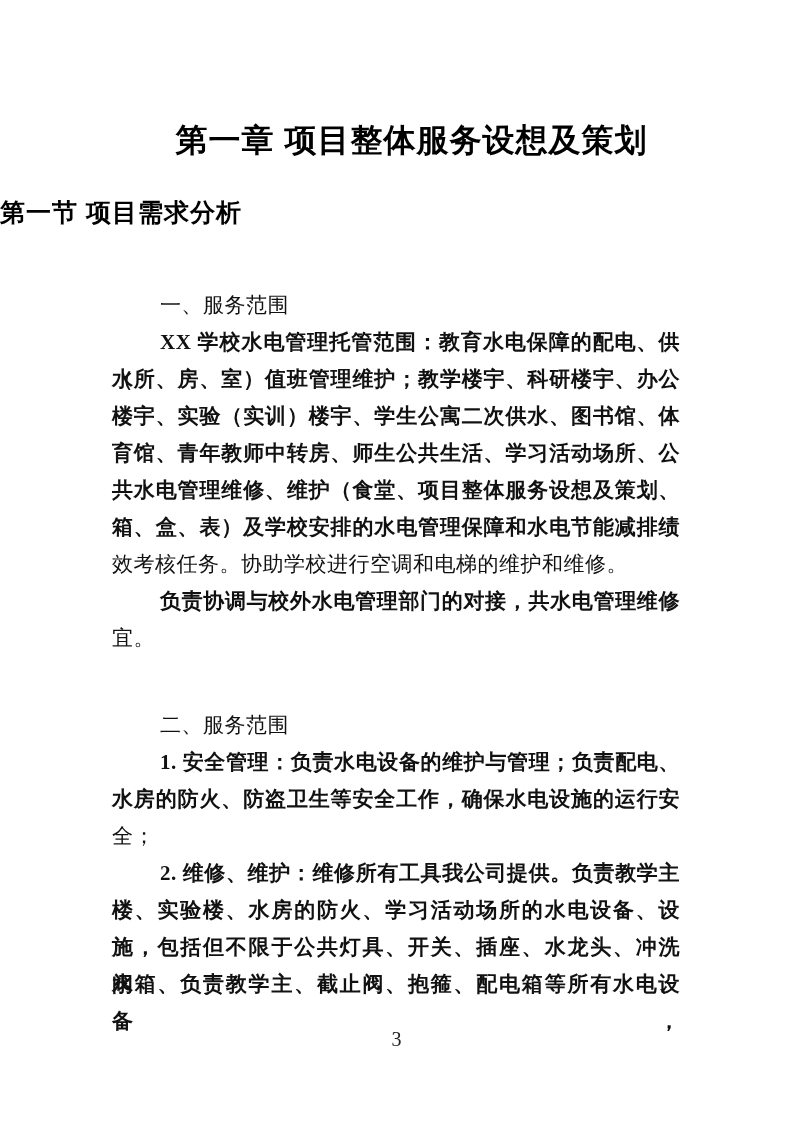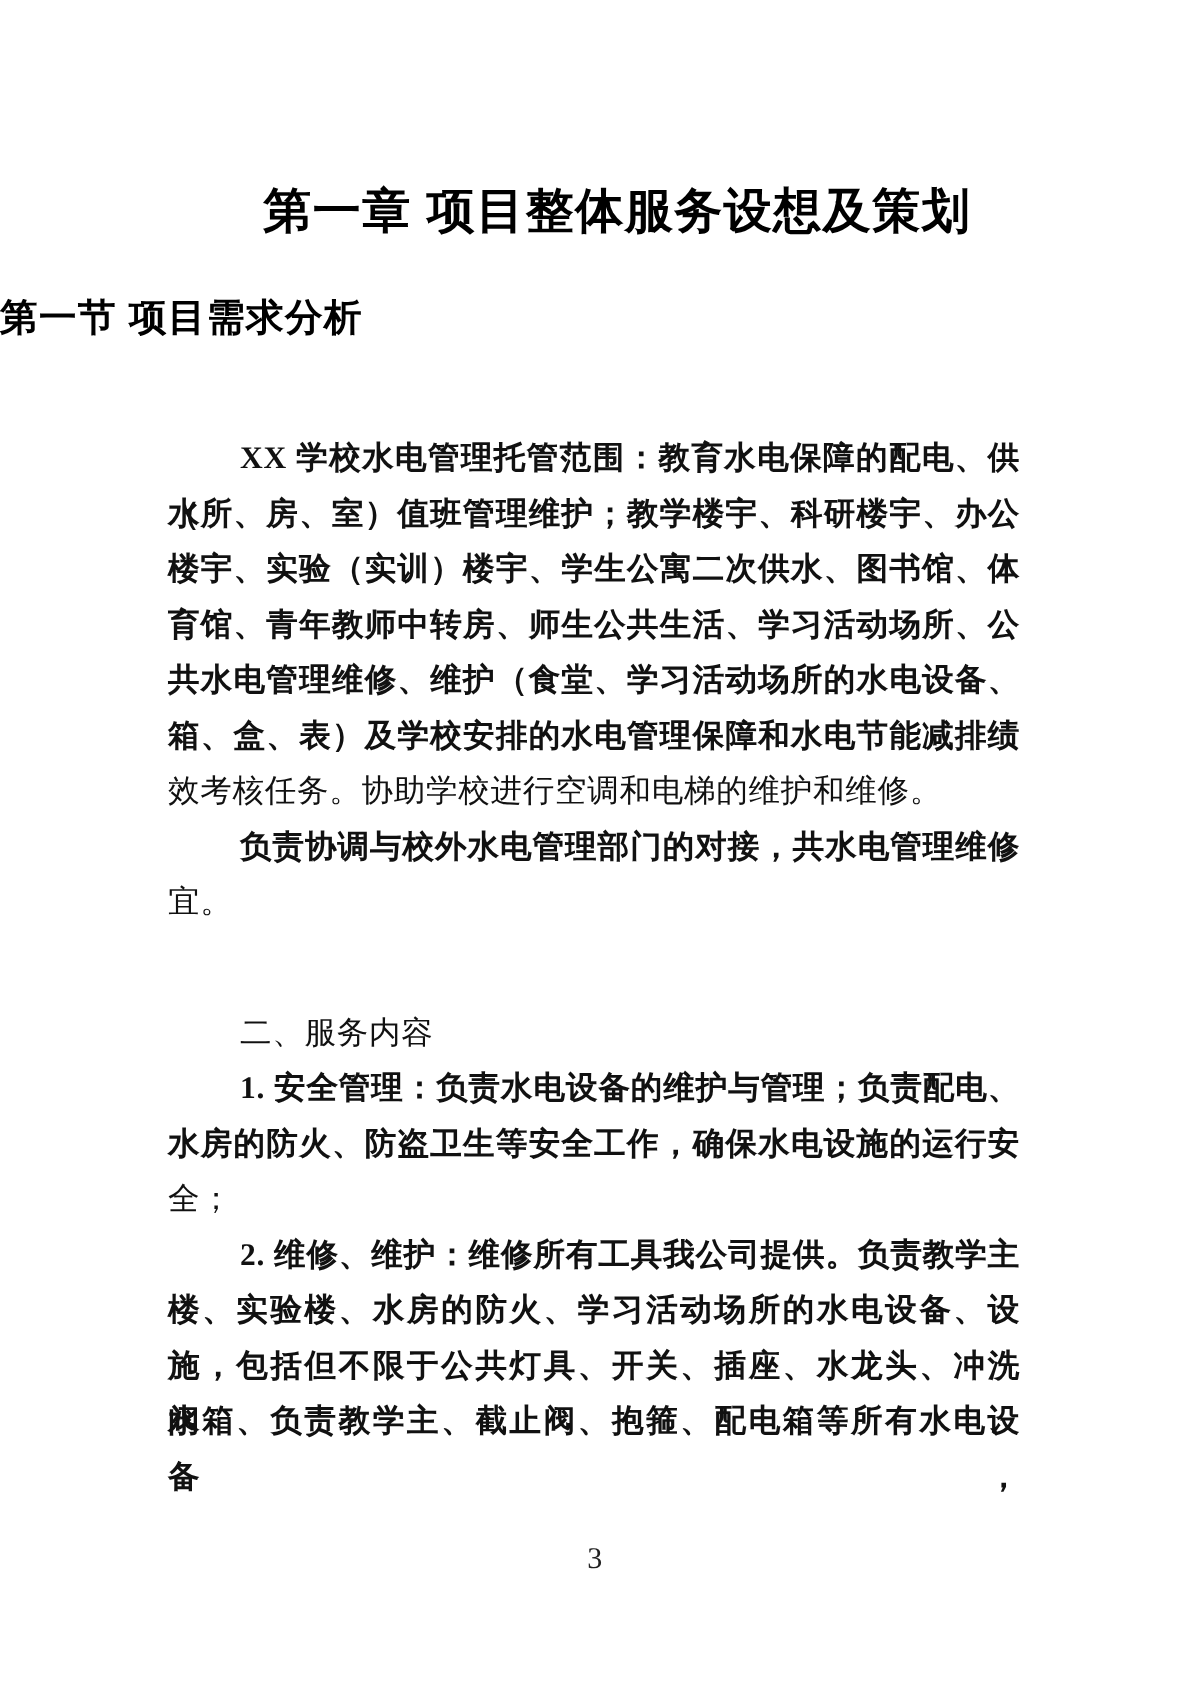--- a/index.html
+++ b/index.html
@@ -85,31 +85,32 @@
 </head>
 <body>
 
 <div class="page">
 
   <h1 class="chapter-title">第一章 项目整体服务设想及策划</h1>
 
   <h2 class="section-title">第一节 项目需求分析</h2>
 
   <div class="body-text">
+      <div class="line indent">一、服务范围</div>
       <div class="line indent justify">XX 学校水电管理托管范围：教育水电保障的配电、供水</div>
       <div class="line justify">（所、房、室）值班管理维护；教学楼宇、科研楼宇、办公</div>
       <div class="line justify">楼宇、实验（实训）楼宇、学生公寓二次供水、图书馆、体</div>
       <div class="line justify">育馆、青年教师中转房、师生公共生活、学习活动场所、公</div>
-      <div class="line justify">共水电管理维修、维护（食堂、学习活动场所的水电设备、</div>
+      <div class="line justify">共水电管理维修、维护（食堂、项目整体服务设想及策划、</div>
       <div class="line justify">箱、盒、表）及学校安排的水电管理保障和水电节能减排绩</div>
       <div class="line">效考核任务。协助学校进行空调和电梯的维护和维修。</div>
       <div class="line indent justify">负责协调与校外水电管理部门的对接，共水电管理维修</div>
       <div class="line">宜。</div>
       <div class="line blank"></div>
-      <div class="line indent">二、服务内容</div>
+      <div class="line indent">二、服务范围</div>
       <div class="line indent justify">1. 安全管理：负责水电设备的维护与管理；负责配电、</div>
       <div class="line justify">水房的防火、防盗卫生等安全工作，确保水电设施的运行安</div>
       <div class="line">全；</div>
       <div class="line indent justify">2. 维修、维护：维修所有工具我公司提供。负责教学主</div>
       <div class="line justify">楼、实验楼、水房的防火、学习活动场所的水电设备、设</div>
       <div class="line justify">施，包括但不限于公共灯具、开关、插座、水龙头、冲洗阀、</div>
       <div class="line justify">水箱、负责教学主、截止阀、抱箍、配电箱等所有水电设备，</div>
     </div>
 
   <div class="page-number">3</div>

